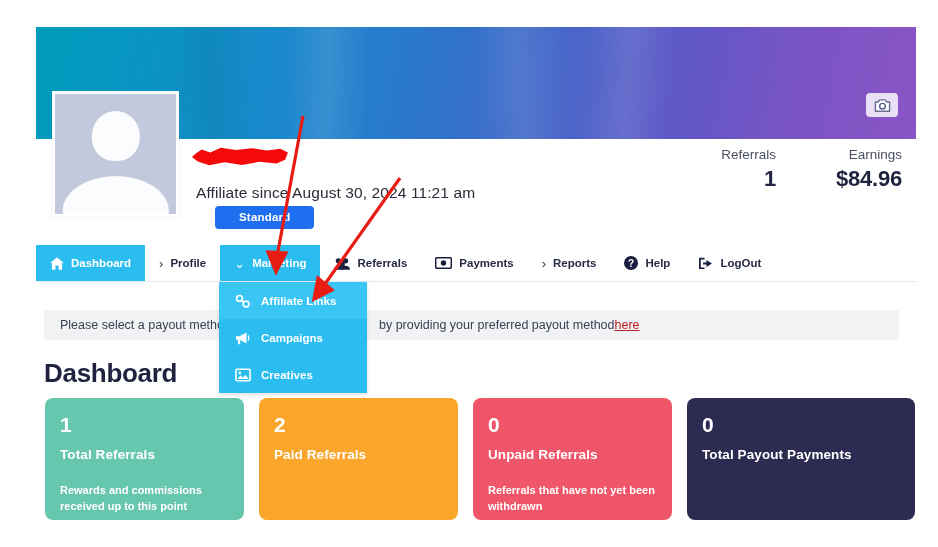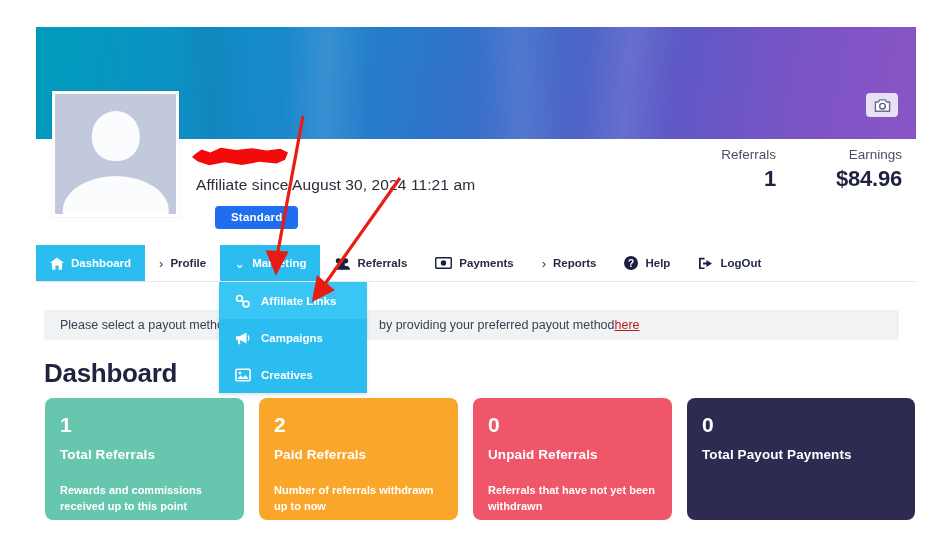--- a/index.html
+++ b/index.html
@@ -56,37 +56,37 @@
     background:#fbfcfe; border-radius:50% 50% 46% 46%;
   }
   .avatar-body {
     position:absolute; left:50%; bottom:-26%;
     transform:translateX(-50%);
     width:88%; height:58%;
     background:#fbfcfe; border-radius:50% 50% 0 0;
   }
 
   .affiliate-since {
-    position:absolute; left:196px; top:176px;
+    position:absolute; left:196px; top:184px;
     font-size:15.5px; color:#2b2b3a; white-space:nowrap;
     letter-spacing:.1px;
   }
   .redaction {
     position:absolute; left:192px; top:146px;
     width:96px; height:22px;
     background:#f40a0a;
     clip-path: polygon(4% 34%, 10% 16%, 19% 30%, 30% 8%, 46% 18%, 62% 10%,
                        78% 20%, 92% 12%, 100% 30%, 97% 62%, 88% 80%,
                        70% 72%, 52% 86%, 34% 74%, 18% 88%, 6% 70%, 0% 50%);
   }
   .badge-standard {
     position:absolute; left:215px; top:206px;
     background:#1f6ef0; color:#fff;
     font-size:11.5px; font-weight:bold;
-    padding:5px 16px 6px; border-radius:4px;
+    padding:5px 24px 6px; border-radius:4px;
     letter-spacing:.2px;
   }
 
   .stats-right { position:absolute; right:36px; top:147px; text-align:right; }
   .stats-row-labels { display:flex; gap:34px; justify-content:flex-end; }
   .stats-row-values { display:flex; gap:34px; justify-content:flex-end; margin-top:4px; }
   .stat-label { font-size:13.5px; color:#4b4f63; }
   .stat-value { font-size:22px; font-weight:bold; color:#1f2340; letter-spacing:-.2px; }
   .w-ref { width:62px; } .w-earn { width:92px; }
 
@@ -288,21 +288,20 @@
 
   <div class="cards">
     <div class="card" style="background:#66c6ae">
       <div class="card-num">1</div>
       <div class="card-title">Total Referrals</div>
       <div class="card-desc">Rewards and commissions received up to this point</div>
     </div>
     <div class="card" style="background:#f9a62b">
       <div class="card-num">2</div>
       <div class="card-title">Paid Referrals</div>
-      <div class="card-desc">Number of referrals withdrawn up to now</div>
     </div>
     <div class="card" style="background:#f0566a">
       <div class="card-num">0</div>
       <div class="card-title">Unpaid Referrals</div>
       <div class="card-desc">Referrals that have not yet been withdrawn</div>
     </div>
     <div class="card card-4" style="background:#2e2b52">
       <div class="card-num">0</div>
       <div class="card-title">Total Payout Payments</div>
       <div class="card-desc"></div>

